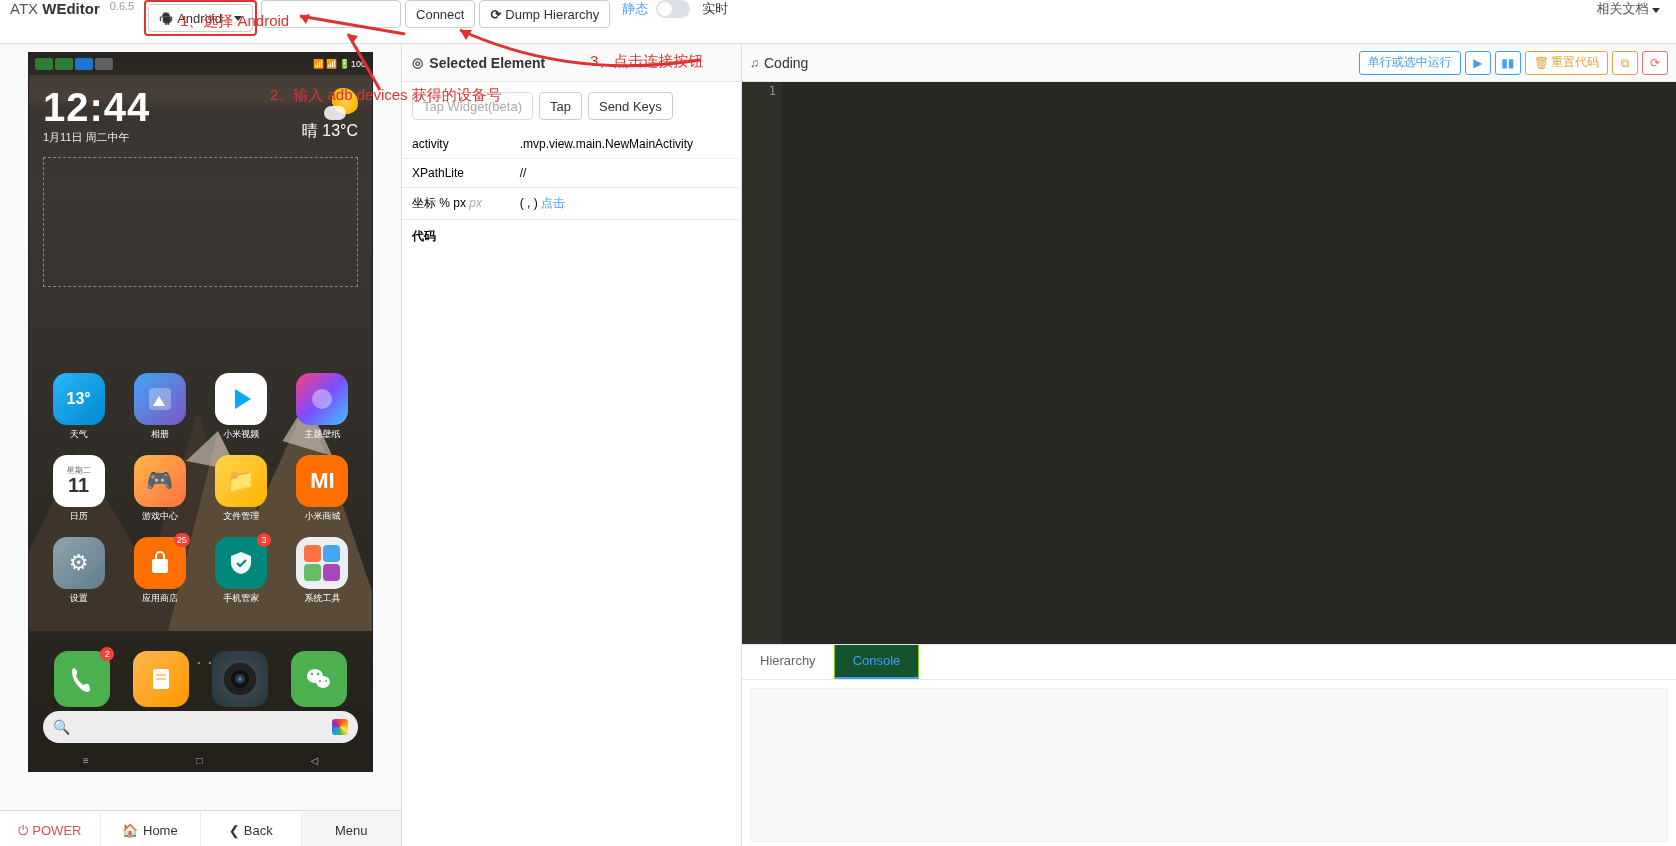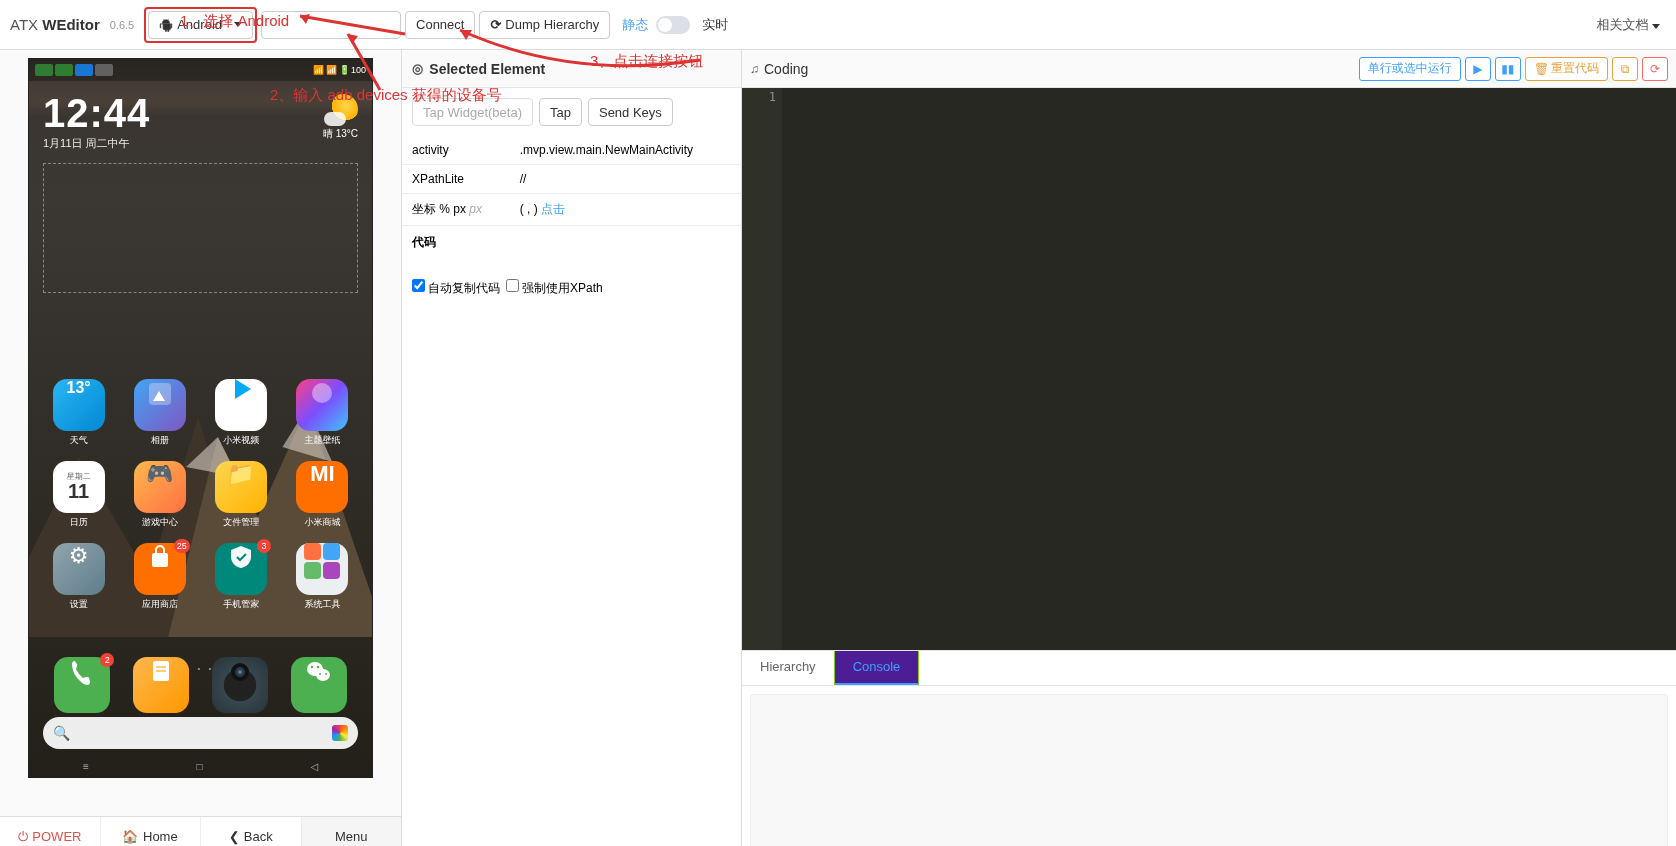--- a/index.html
+++ b/index.html
@@ -1,19 +1,19 @@
 <!DOCTYPE html>
 <html><head>
 <meta charset="utf-8">
 <style>
 * { box-sizing: border-box; margin: 0; padding: 0; }
 body { font-family: -apple-system, BlinkMacSystemFont, "Segoe UI", Arial, sans-serif; font-size: 13px; background: #fff; width: 1676px; height: 846px; overflow: hidden; }
 
 
-.topbar { height: 50px; background: #fff; border-bottom: 1px solid #ddd; display: flex; align-items: center; padding: 0 10px; gap: 4px; position: relative; }
+.topbar { height: 44px; background: #fff; border-bottom: 1px solid #ddd; display: flex; align-items: flex-start; padding: 0 10px; gap: 4px; position: relative; }
 .brand { font-size: 15px; color: #555; margin-right: 6px; }
 .brand b { font-weight: 700; color: #333; }
 .version { font-size: 11px; color: #999; margin-right: 6px; }
 .btn { display: inline-flex; align-items: center; gap: 4px; padding: 5px 10px; background: #fff; border: 1px solid #ccc; border-radius: 4px; cursor: pointer; font-size: 13px; color: #333; height: 28px; }
 .platform-group { display: flex; border: 2px solid #d33; border-radius: 4px; padding: 2px; }
 .device-input { width: 140px; height: 28px; border: 1px solid #ccc; border-radius: 4px; padding: 0 6px; outline: none; }
 .caret-down { width: 0; height: 0; border-left: 4px solid transparent; border-right: 4px solid transparent; border-top: 5px solid #333; display: inline-block; }
 .android-icon { width: 14px; height: 14px; }
 .refresh-icon { display: inline-block; font-weight: bold; }
 .static-label { color: #409eff; margin-left: 8px; }
@@ -41,27 +41,27 @@
 .c-green { background: #2e7d32; }
 .c-blue { background: #1976d2; }
 .c-grey { background: #616161; }
 .sb-right span { color: #fff; font-size: 9px; }
 .clock-area { padding: 10px 14px 4px 14px; color: #fff; }
 .clock-time { font-size: 40px; font-weight: 700; letter-spacing: 1px; }
 .clock-date { font-size: 11px; opacity: 0.9; }
 .weather-badge { position: absolute; top: 35px; right: 14px; text-align: right; color: #fff; }
 .weather-icon { width: 30px; height: 30px; background: radial-gradient(circle at 60% 40%, #ffd54f 0%, #ffb300 55%, transparent 56%), #fff0; border-radius: 50%; display: inline-block; position: relative; }
 .weather-icon::after { content:""; position:absolute; width:22px; height:14px; background:#fff; border-radius:8px; bottom:-2px; left:-4px; opacity:0.85;}
-.weather-temp { font-size: 10px; }
+.weather-temp { font-size: 16px; }
 .dotted-widget { margin: 8px 14px; border: 1px dashed rgba(255,255,255,0.4); height: 130px; }
 .mountain { position: absolute; bottom: 140px; left: 0; right: 0; height: 260px; }
 .mountain svg { width: 100%; height: 100%; }
 .app-grid { position: absolute; top: 320px; left:0; right:0; padding: 0 14px; display: grid; grid-template-columns: repeat(4,1fr); gap: 14px 10px; }
 .app { display: flex; flex-direction: column; align-items: center; gap: 3px; }
-.app-icon { width: 52px; height: 52px; border-radius: 14px; display: flex; justify-content: center; font-size: 22px; color: #fff; position: relative; }
+.app-icon { width: 52px; height: 52px; border-radius: 14px; display: flex; align-items: center; justify-content: center; font-size: 22px; color: #fff; position: relative; }
 .app-label { font-size: 9px; color: #fff; text-align: center; white-space: nowrap; }
 .badge { position: absolute; top: -4px; right: -4px; min-width: 14px; height: 14px; background: #f44336; color:#fff; border-radius: 7px; font-size: 9px; display:flex; align-items:center; justify-content:center; padding: 0 3px; }
 .dock { position: absolute; bottom: 64px; left: 0; right: 0; display: flex; justify-content: space-around; padding: 0 14px; }
 .dock .app-icon { width: 56px; height: 56px; }
 .searchbar { position: absolute; bottom: 28px; left: 14px; right: 14px; height: 32px; background: rgba(255,255,255,0.92); border-radius: 16px; display: flex; align-items: center; padding: 0 10px; justify-content: space-between; }
 .search-glass { color: #2196f3; font-size: 14px; }
 .search-logo { width: 16px; height: 16px; background: conic-gradient(#f44336,#ff9800,#ffeb3b,#4caf50,#2196f3,#9c27b0,#f44336); border-radius: 3px; }
 .navbar { position: absolute; bottom: 0; left:0; right:0; height: 22px; display:flex; justify-content: space-around; align-items:center; color: rgba(255,255,255,0.6); font-size:10px;}
 .page-dots { position: absolute; bottom: 104px; left:0; right:0; text-align:center; color: rgba(255,255,255,0.5); font-size:8px; letter-spacing:3px;}
 
@@ -93,21 +93,21 @@
 .right-actions { margin-left: auto; display: flex; gap: 4px; align-items: center; padding-left: 30px; }
 .btn-sm { padding: 3px 8px; font-size: 12px; border: 1px solid #ccc; background: #fff; border-radius: 3px; cursor: pointer; display: inline-flex; align-items: center; gap: 2px; height: 24px; }
 .btn-primary-outline { border-color: #409eff; color: #409eff; }
 .btn-warn-outline { border-color: #e6a23c; color: #e6a23c; }
 .btn-danger-outline { border-color: #f56c6c; color: #f56c6c; }
 .btn-icon-only { width: 26px; justify-content: center; padding: 3px 0; }
 .editor { flex: 1; background: #272822; position: relative; min-height: 0; }
 .gutter { position: absolute; left:0; top:0; bottom:0; width: 40px; background: #2f3129; color: #8f908a; font-family: monospace; font-size: 12px; padding: 2px 6px; text-align: right; }
 .tabs { height: 36px; border-top: 1px solid #e5e5e5; border-bottom: 1px solid #e5e5e5; display: flex; background: #fff; }
 .tab { padding: 8px 18px; font-size: 13px; color: #666; cursor: pointer; border-right: 1px solid #84cc16; }
-.tab.active { color: #409eff; border-bottom: 2px solid #409eff; background: #4c1d95; }
+.tab.active { color: #409eff; border-bottom: 2px solid #409eff; background: #14532d; }
 .console { flex: 0 0 170px; background: #fff; padding: 8px; }
 .console-inner { width: 100%; height: 100%; background: #f8f8f8; border: 1px solid #eee; border-radius: 3px; }
 
 
 .bg-weather{background:linear-gradient(135deg,#29b6f6,#0288d1);}
 .bg-gallery{background:linear-gradient(135deg,#42a5f5,#7e57c2);}
 .bg-video{background:#fff; color:#333;}
 .bg-theme{background:linear-gradient(135deg,#ff4081,#7c4dff,#40c4ff);}
 .bg-cal{background:#fff;color:#333;}
 .bg-game{background:linear-gradient(135deg,#ffb74d,#ff7043);}
@@ -387,24 +387,20 @@
             <td>//</td>
           </tr>
       <tr>
             <td><span>坐标 % px</span> <i style="color:#aaa;">px</i></td>
             <td><span>( , ) </span><span class="link">点击</span></td>
           </tr>
     </tbody>
       </table>
     <div class="code-label">代码</div>
     <div class="code-box"></div>
-    <div class="checks">
-      <label><input type="checkbox" checked="" style=""><span>自动复制代码</span></label>
-      <label><input type="checkbox" style=""><span>强制使用XPath</span></label>
-    </div>
   </div>
 
   <div class="col-right">
     <div class="coding-head">
       <span class="title">
           <span class="music-icon">♫</span>
           <span>Coding</span>
         </span>
       <div class="right-actions">
         <button class="btn-sm btn-primary-outline">单行或选中运行</button>

